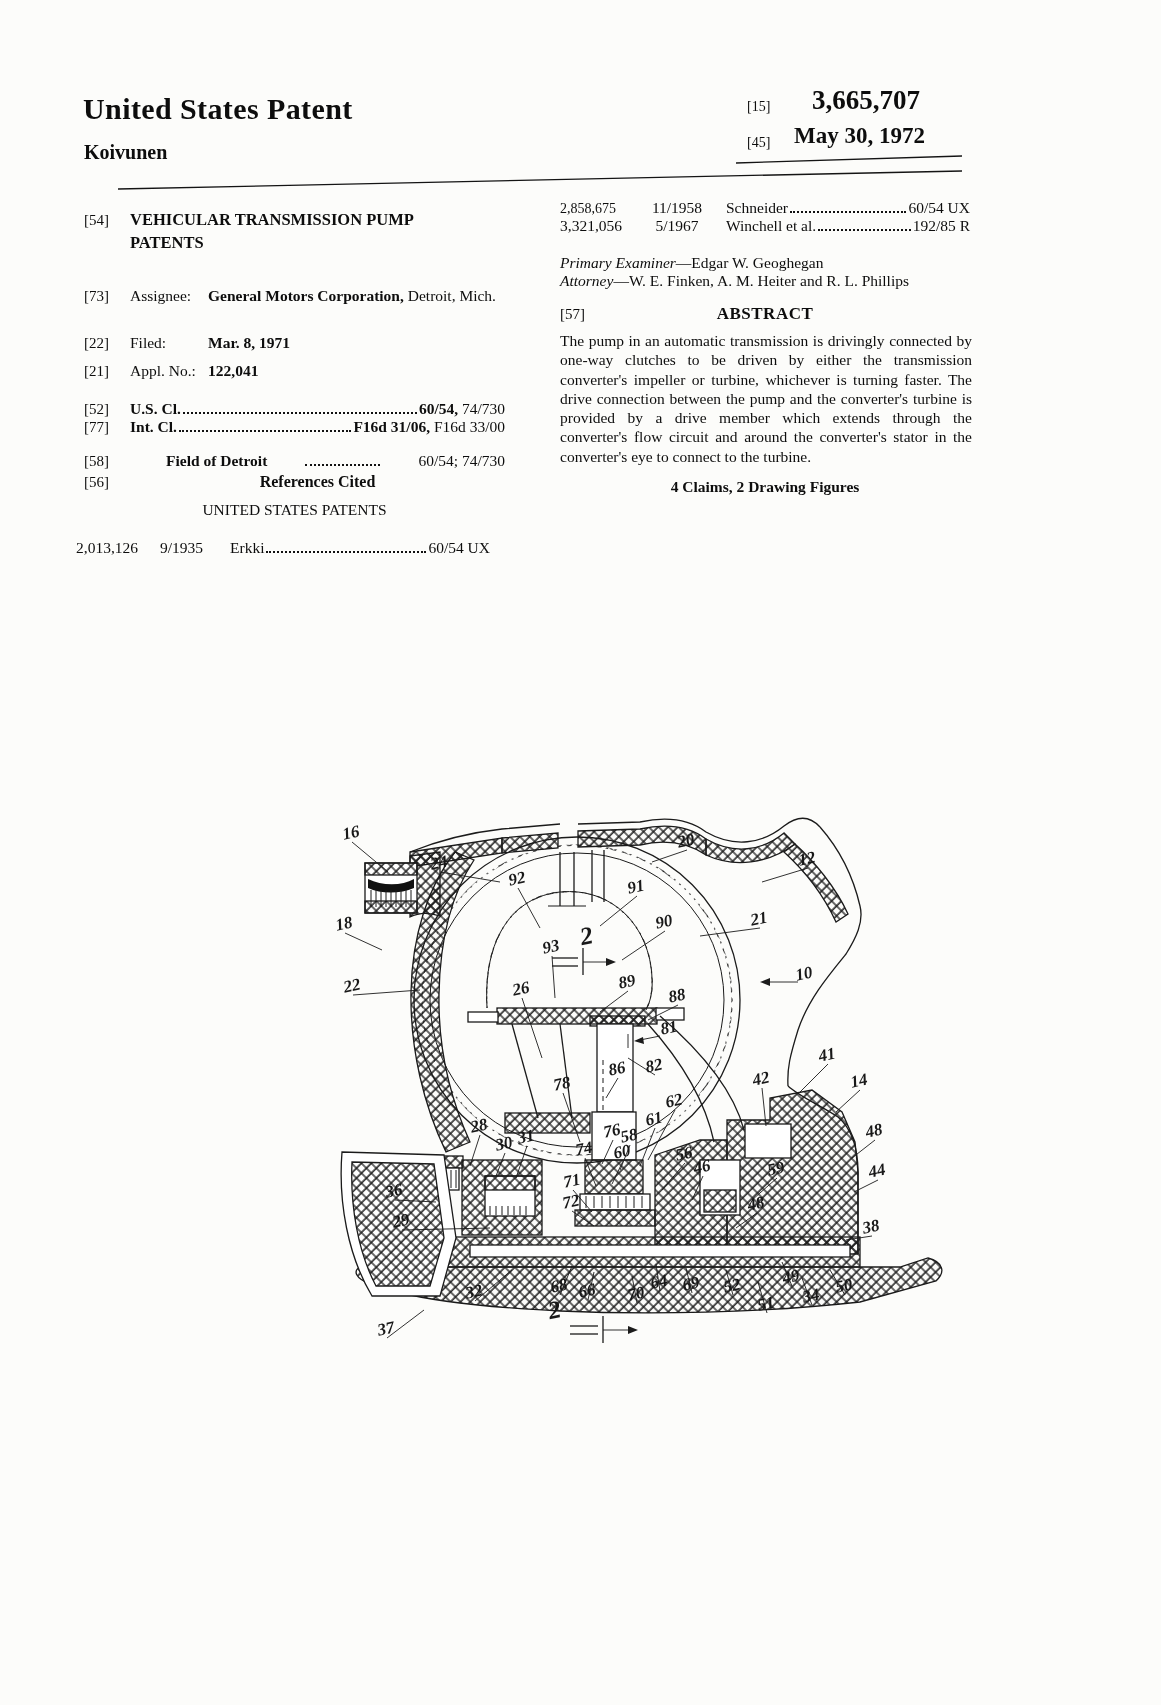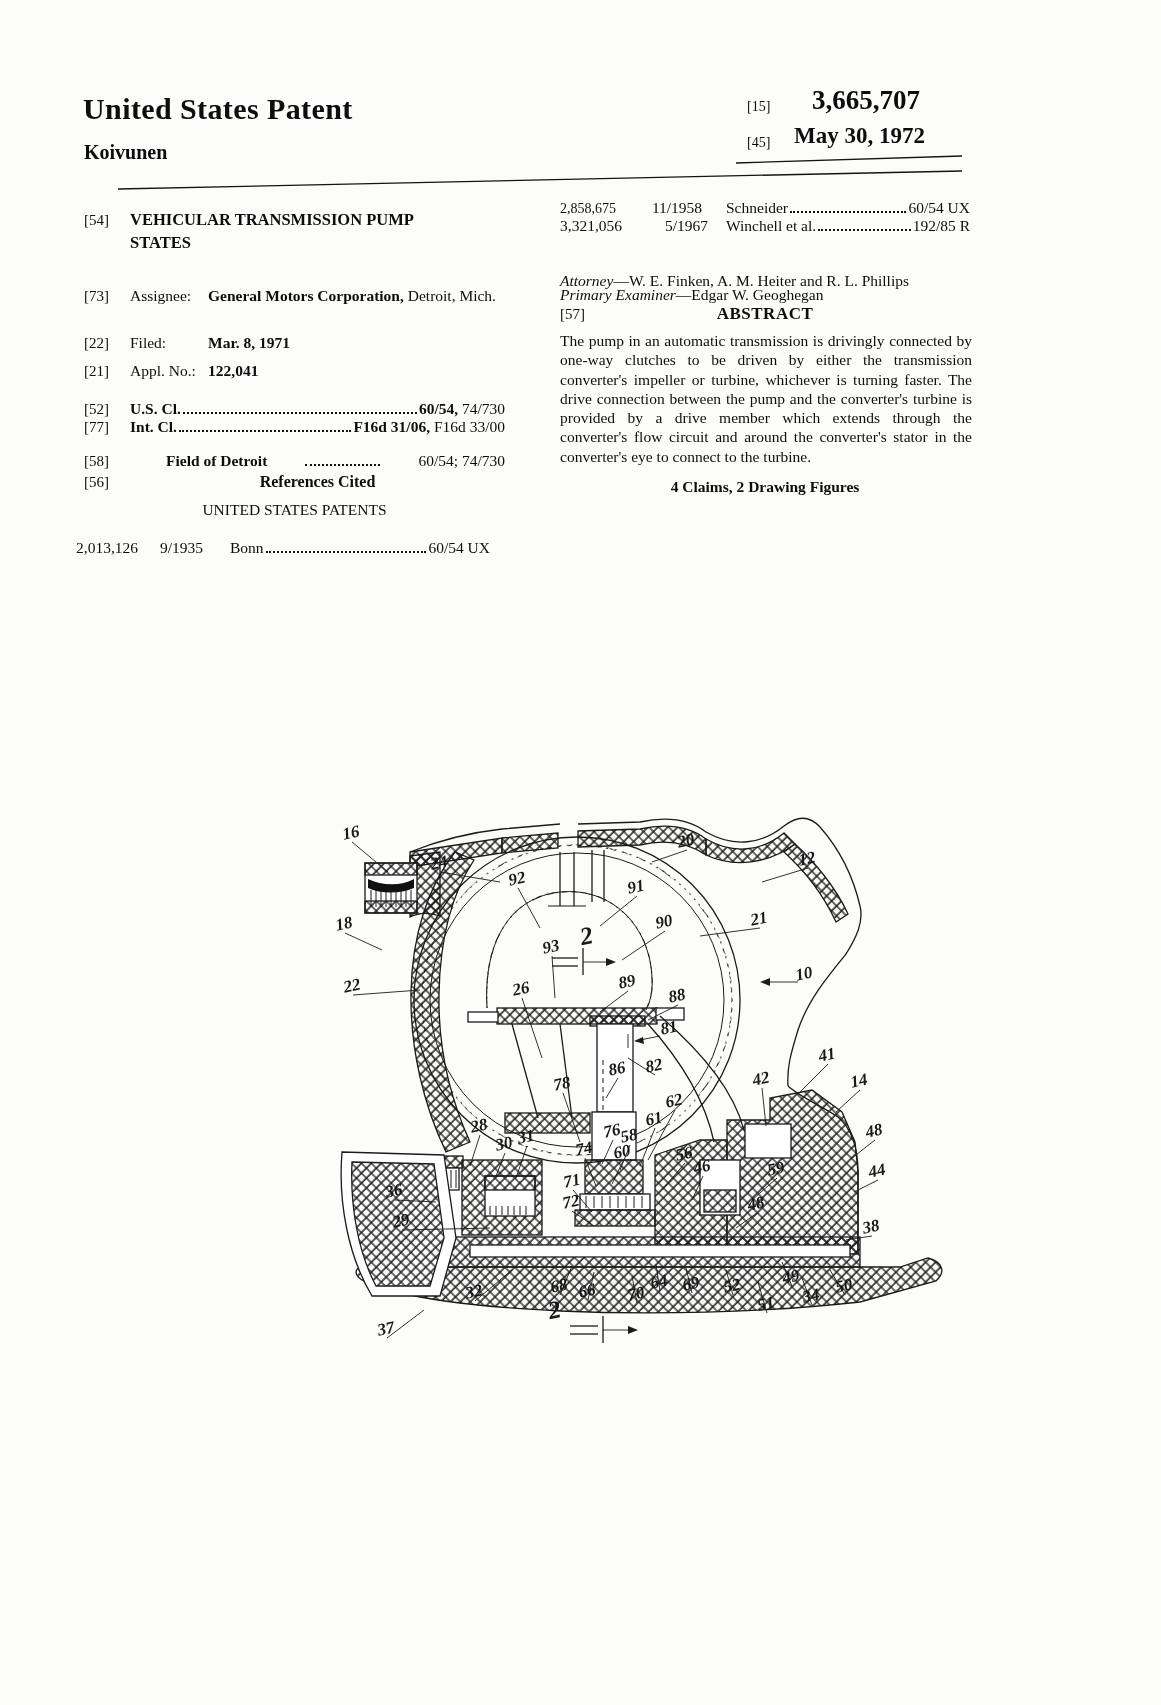--- a/index.html
+++ b/index.html
@@ -283,21 +283,21 @@
   <div class="abs txt b" style="left:84px;top:141px;font-size:20px;">Koivunen</div>
   <div class="abs txt" style="left:747px;top:99px;font-size:14px;">[15]</div>
   <div class="abs txt b" style="left:812px;top:85px;font-size:27px;">3,665,707</div>
   <div class="abs txt" style="left:747px;top:135px;font-size:14px;">[45]</div>
   <div class="abs txt b" style="left:794px;top:123px;font-size:23px;">May 30, 1972</div>
 
   <div class="abs txt row" style="left:84px;top:208px;width:450px;">
     <span class="tag">[54]</span>
     <span class="b" style="font-size:16.5px;line-height:23px;">
       <span style="display:block;">VEHICULAR TRANSMISSION PUMP</span>
-      <span style="display:block;">STATES</span>
+      <span style="display:block;">PATENTS</span>
     </span>
   </div>
 
 
   <div class="abs txt row" style="left:84px;top:285px;width:450px;">
     <span class="tag">[73]</span>
     <span class="lbl">Assignee:</span>
     <span class="val" style="width:300px;line-height:21px;"><span class="b">General Motors Corporation,</span><span> Detroit, Mich.</span></span>
   </div>
 
@@ -336,41 +336,41 @@
 
   <div class="abs txt row" style="left:84px;top:473px;width:421px;">
     <span class="tag">[56]</span>
     <span class="b ctr" style="flex:1;font-size:16px;">References Cited</span>
   </div>
   <div class="abs txt ctr" style="left:84px;top:501px;width:421px;font-size:15.5px;">UNITED STATES PATENTS</div>
 
   <div class="abs txt row" style="left:76px;top:539px;width:414px;">
     <span style="width:84px;flex:0 0 84px;font-size:15.5px;">2,013,126</span>
     <span style="width:70px;flex:0 0 70px;font-size:15.5px;">9/1935</span>
-    <span class="val">Bonn</span>
+    <span class="val">Erkki</span>
     <span class="dots"></span>
     <span class="val">60/54 UX</span>
   </div>
 
   <div class="abs txt row" style="left:560px;top:199px;width:410px;">
     <span style="width:86px;flex:0 0 86px;font-size:14px;">2,858,675</span>
     <span style="width:62px;flex:0 0 62px;font-size:15.5px;text-align:center;margin-right:18px;">11/1958</span>
     <span class="val">Schneider</span>
     <span class="dots"></span>
     <span class="val">60/54 UX</span>
   </div>
   <div class="abs txt row" style="left:560px;top:217px;width:410px;">
     <span style="width:86px;flex:0 0 86px;font-size:15.5px;">3,321,056</span>
-    <span style="width:62px;flex:0 0 62px;font-size:15.5px;text-align:right;margin-right:18px;">5/1967</span>
+    <span style="width:62px;flex:0 0 62px;font-size:15.5px;text-align:center;margin-right:18px;">5/1967</span>
     <span class="val">Winchell et al.</span>
     <span class="dots"></span>
     <span class="val">192/85 R</span>
   </div>
 
-  <div class="abs txt" style="left:560px;top:254px;width:410px;font-size:15.5px;margin-top:32px;">
+  <div class="abs txt" style="left:560px;top:254px;width:410px;font-size:15.5px;">
     <span class="i">Primary Examiner</span><span>—Edgar W. Geoghegan</span>
   </div>
   <div class="abs txt" style="left:560px;top:272px;width:420px;font-size:15.5px;">
     <span class="i">Attorney</span><span>—W. E. Finken, A. M. Heiter and R. L. Phillips</span>
   </div>
 
   <div class="abs txt" style="left:560px;top:306px;font-size:15px;">[57]</div>
   <div class="abs txt b ctr" style="left:560px;top:304px;width:410px;font-size:17px;letter-spacing:.5px;">ABSTRACT</div>
 
   <div class="abs txt just" style="left:560px;top:331px;width:412px;font-size:15.5px;line-height:19.3px;">The pump in an automatic transmission is drivingly connected by one-way clutches to be driven by either the transmission converter's impeller or turbine, whichever is turning faster. The drive connection between the pump and the converter's turbine is provided by a drive member which extends through the converter's flow circuit and around the converter's stator in the converter's eye to connect to the turbine.</div>

